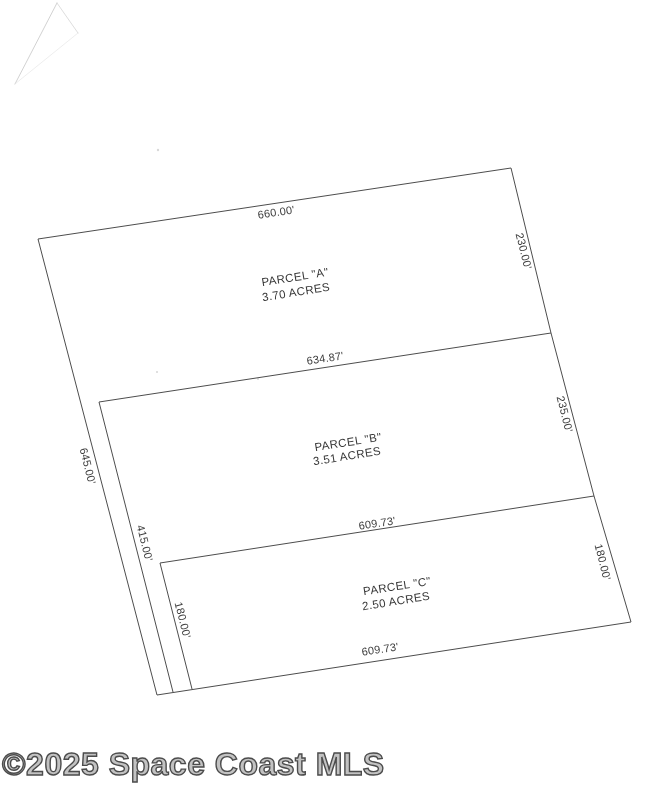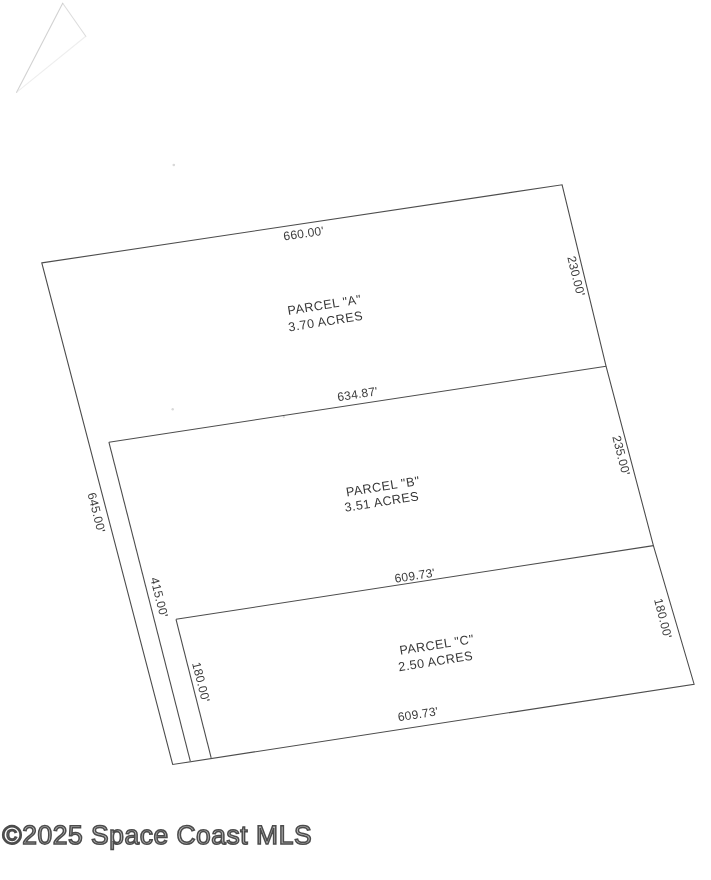--- a/index.html
+++ b/index.html
@@ -11,22 +11,22 @@
     overflow: hidden;
     font-family: "Liberation Sans", sans-serif;
   }
   .plat-svg { position: absolute; left: 0; top: 0; }
   .dim  { font-size: 11px;  fill: #3d3d3d; letter-spacing: 0.2px; }
   .parcel { font-size: 11.5px; fill: #383838; letter-spacing: 0.4px; }
   .watermark {
     position: absolute;
     left: 2px;
     top: 746px;
-    font-size: 24px;
-    font-weight: normal;
+    font-size: 32px;
+    font-weight: bold;
     letter-spacing: 0.5px;
     white-space: nowrap;
     color: #c2c2c2;
     -webkit-text-stroke: 1.4px #4c4c4c;
   }
 </style>
 </head>
 <body>
 
 <div class="page">

